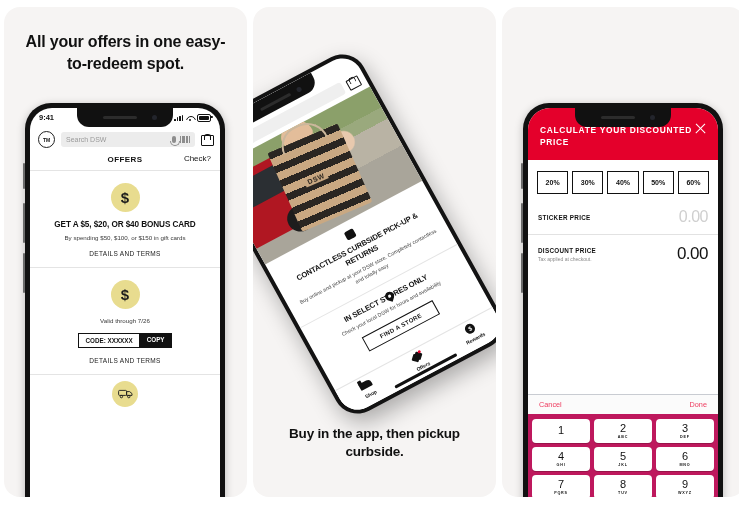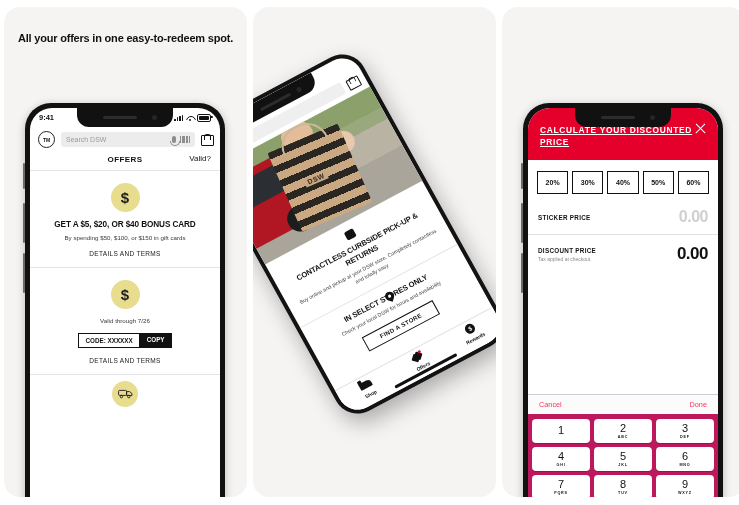--- a/index.html
+++ b/index.html
@@ -23,21 +23,21 @@
   .panel:first-child{margin-left:4px;}
 
   
   .headline{
     text-align:center;
     font-weight:bold;
     color:#111;
     letter-spacing:-0.2px;
     line-height:1.35;
   }
-  .headline.top{position:absolute;left:12px;right:12px;top:24px;font-size:11px;}
+  .headline.top{position:absolute;left:12px;right:12px;top:24px;font-size:16px;}
   .headline.bottom{position:absolute;left:12px;right:12px;bottom:36px;font-size:13.5px;}
 
   
   .phone{
     position:absolute;
     left:21px;top:96px;
     width:200px;height:448px;
     background:#111;
     border-radius:26px 26px 0 0;
     box-shadow:0 2px 8px rgba(0,0,0,.25);
@@ -189,31 +189,31 @@
   .tsec .pinic:before{content:"";position:absolute;left:0;top:0;width:9px;height:9px;background:#111;border-radius:50% 50% 50% 0;transform:rotate(-45deg);}
   .tsec .pinic:after{content:"";position:absolute;left:3px;top:3px;width:3px;height:3px;background:#fff;border-radius:50%;}
   .tsec h4{margin:0 0 4px 0;font-size:7.6px;font-weight:bold;letter-spacing:-.1px;color:#111;line-height:1.3;}
   .tsec p{margin:0;font-size:5.3px;color:#444;line-height:1.5;}
   .findbtn{display:inline-block;margin-top:7px;border:1px solid #111;padding:4px 16px;font-size:6px;font-weight:bold;letter-spacing:.4px;color:#111;}
   .tilt .tabbar{height:30px;}
   .tilt .tabitem .lbl{font-size:5px;}
 
   
   .calchdr{background:#e4002b;padding:16px 12px 12px 12px;position:relative;}
-  .calchdr h3{margin:0;color:#fff;font-size:8.4px;font-weight:bold;letter-spacing:.7px;line-height:1.45;text-decoration:underline;}
+  .calchdr h3{margin:0;color:#fff;font-size:8.4px;font-weight:bold;letter-spacing:.7px;line-height:1.45;}
   .xclose{position:absolute;right:11px;top:14px;width:13px;height:13px;}
   .xclose:before,.xclose:after{content:"";position:absolute;left:0;top:6px;width:13px;height:1.3px;background:#fff;}
   .xclose:before{transform:rotate(45deg);}
   .xclose:after{transform:rotate(-45deg);}
   .pctrow{display:flex;gap:4px;padding:11px 9px 9px 9px;}
   .pctbtn{flex:1;border:1px solid #111;text-align:center;padding:7px 0;font-size:7px;font-weight:bold;color:#111;background:#fff;}
   .pricerow{display:flex;align-items:center;justify-content:space-between;padding:5px 10px 8px 10px;border-bottom:1px solid #e2e2e2;}
   .pricerow .lbl{font-size:6.3px;font-weight:bold;letter-spacing:.3px;color:#111;}
   .pricerow .sub{font-size:5px;color:#8a8a8a;margin-top:2px;}
-  .pricerow .val{font-size:16px;color:#cfcfcf;letter-spacing:-.5px;font-weight:bold;}
+  .pricerow .val{font-size:16px;color:#cfcfcf;letter-spacing:-.5px;}
   .pricerow.disc{border-bottom:none;padding-top:9px;}
   .pricerow.disc .val{color:#111;font-size:17px;}
   .keypanel{position:absolute;left:0;right:0;bottom:0;background:#be185d;padding-bottom:11px;}
   .kbhdr{background:#fbfbfb;display:flex;justify-content:space-between;padding:5px 11px;border-top:1px solid #c9ccd2;}
   .kbhdr span{font-size:7.3px;color:#ee3a5e;font-weight:normal;}
   .keys{display:grid;grid-template-columns:repeat(3,1fr);gap:4px;padding:5px 4px 0 4px;}
   .key{background:#fff;border-radius:4px;height:24px;display:flex;flex-direction:column;align-items:center;justify-content:center;box-shadow:0 1px 0 rgba(0,0,0,.2);}
   .key .num{font-size:11px;color:#111;line-height:1;}
   .key .sub{font-size:3.7px;letter-spacing:.8px;color:#111;margin-top:1px;font-weight:bold;}
   .key.blank{background:transparent;box-shadow:none;}
@@ -268,21 +268,21 @@
                 <i></i>
                 <i></i>
                 <i></i>
               </span>
           </div>
           <div class="bagicon"></div>
         </div>
 
         <div class="tabhdr">
           <span class="ttl">OFFERS</span>
-          <span class="help">Valid?</span>
+          <span class="help">Check?</span>
         </div>
         <div class="hr"></div>
 
         <div class="offer">
           <div class="coin">$</div>
           <div class="otitle">GET A $5, $20, OR $40 BONUS CARD</div>
           <div class="osub">By spending $50, $100, or $150 in gift cards</div>
           <div class="odetails">DETAILS AND TERMS</div>
         </div>
         <div class="hr"></div>
@@ -411,20 +411,21 @@
               <span class="ti-ico">
                   <span class="coinico">$</span>
                 </span>
               <span class="lbl">Rewards</span>
             </div>
           </div>
           <div class="homebar"></div>
         </div>
       </div>
     </div>
+    <div class="headline bottom">Buy in the app, then pickup curbside.</div>
   </div>
 
   <div class="panel">
 
     <div class="phone phone3">
       <div class="bezel-side"></div>
       <div class="bezel-side s2"></div>
       <div class="bezel-side s3"></div>
       <div class="screen">
         <div class="notch">

